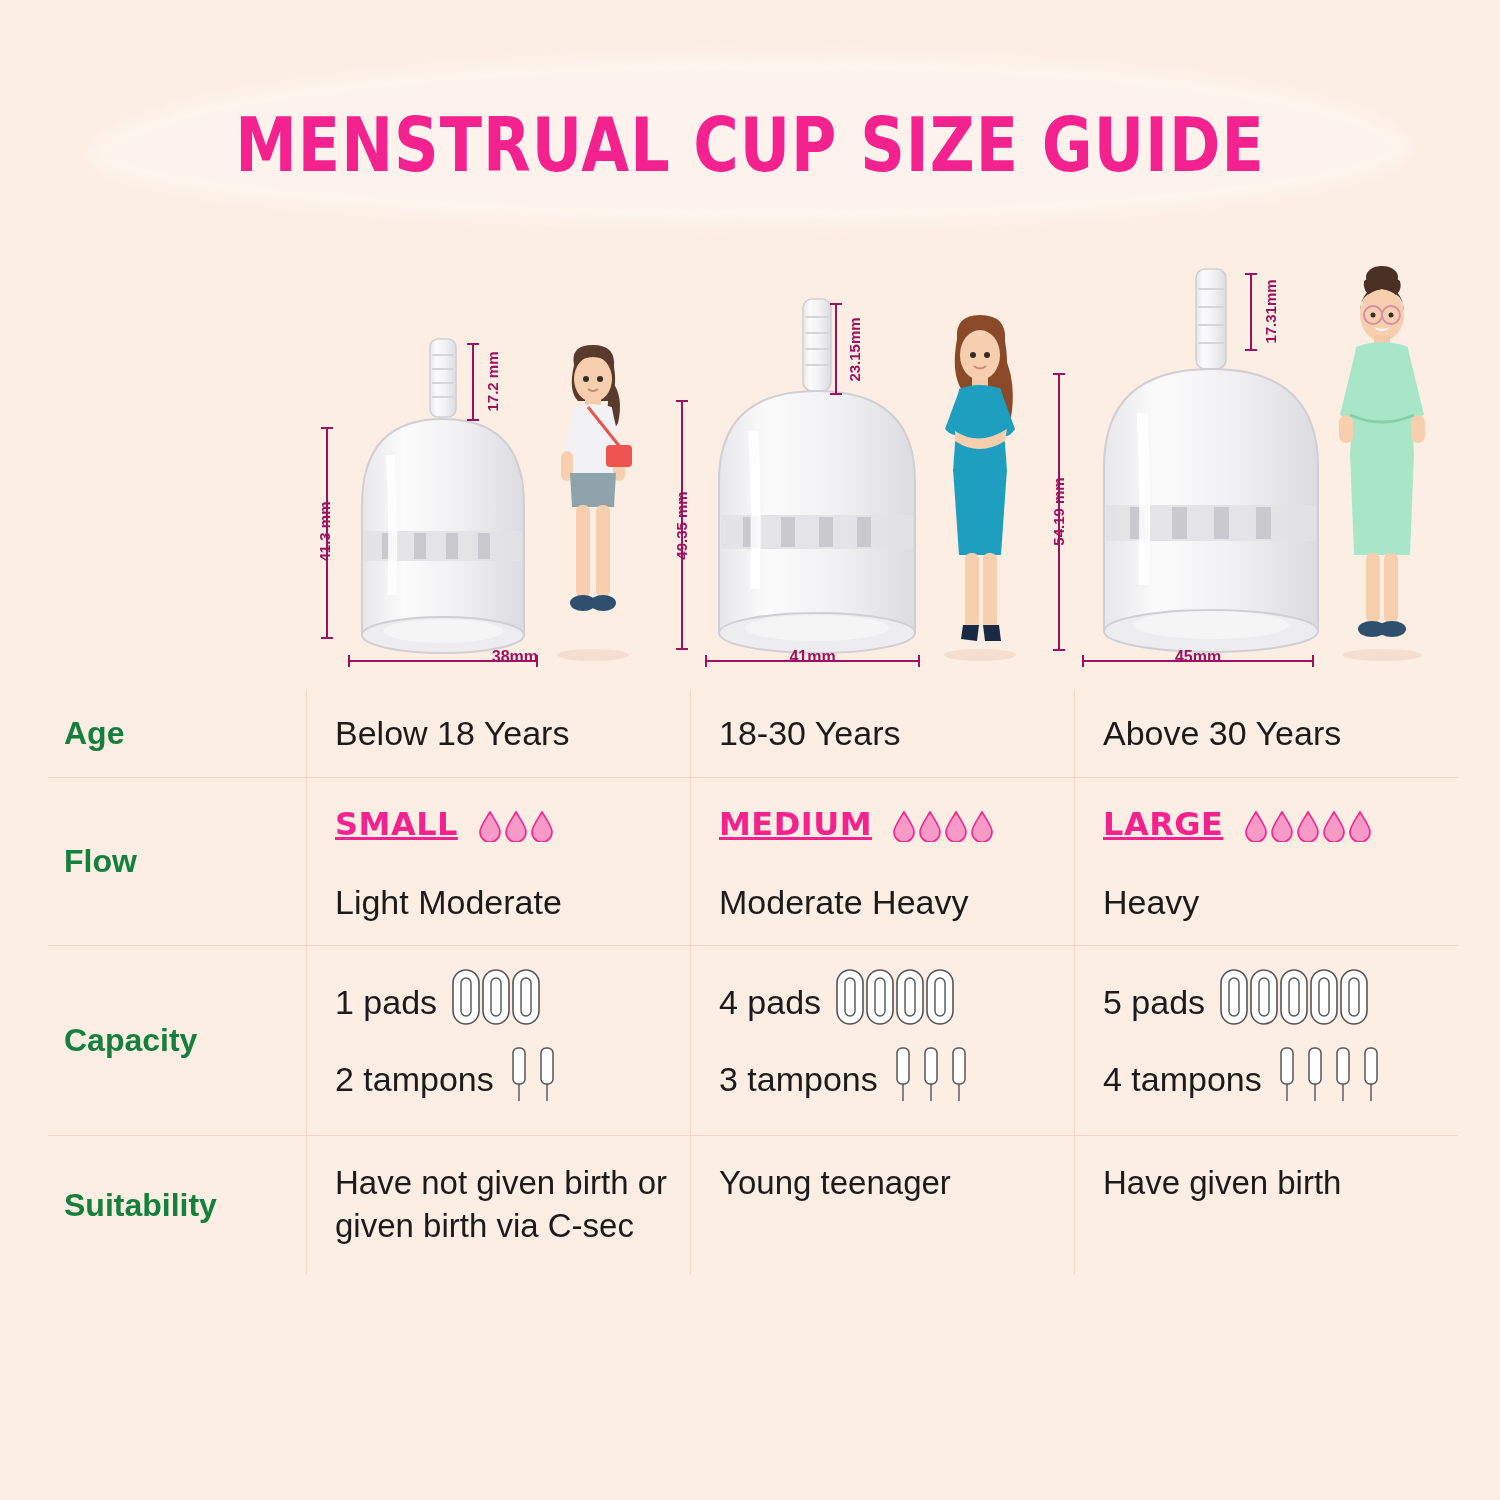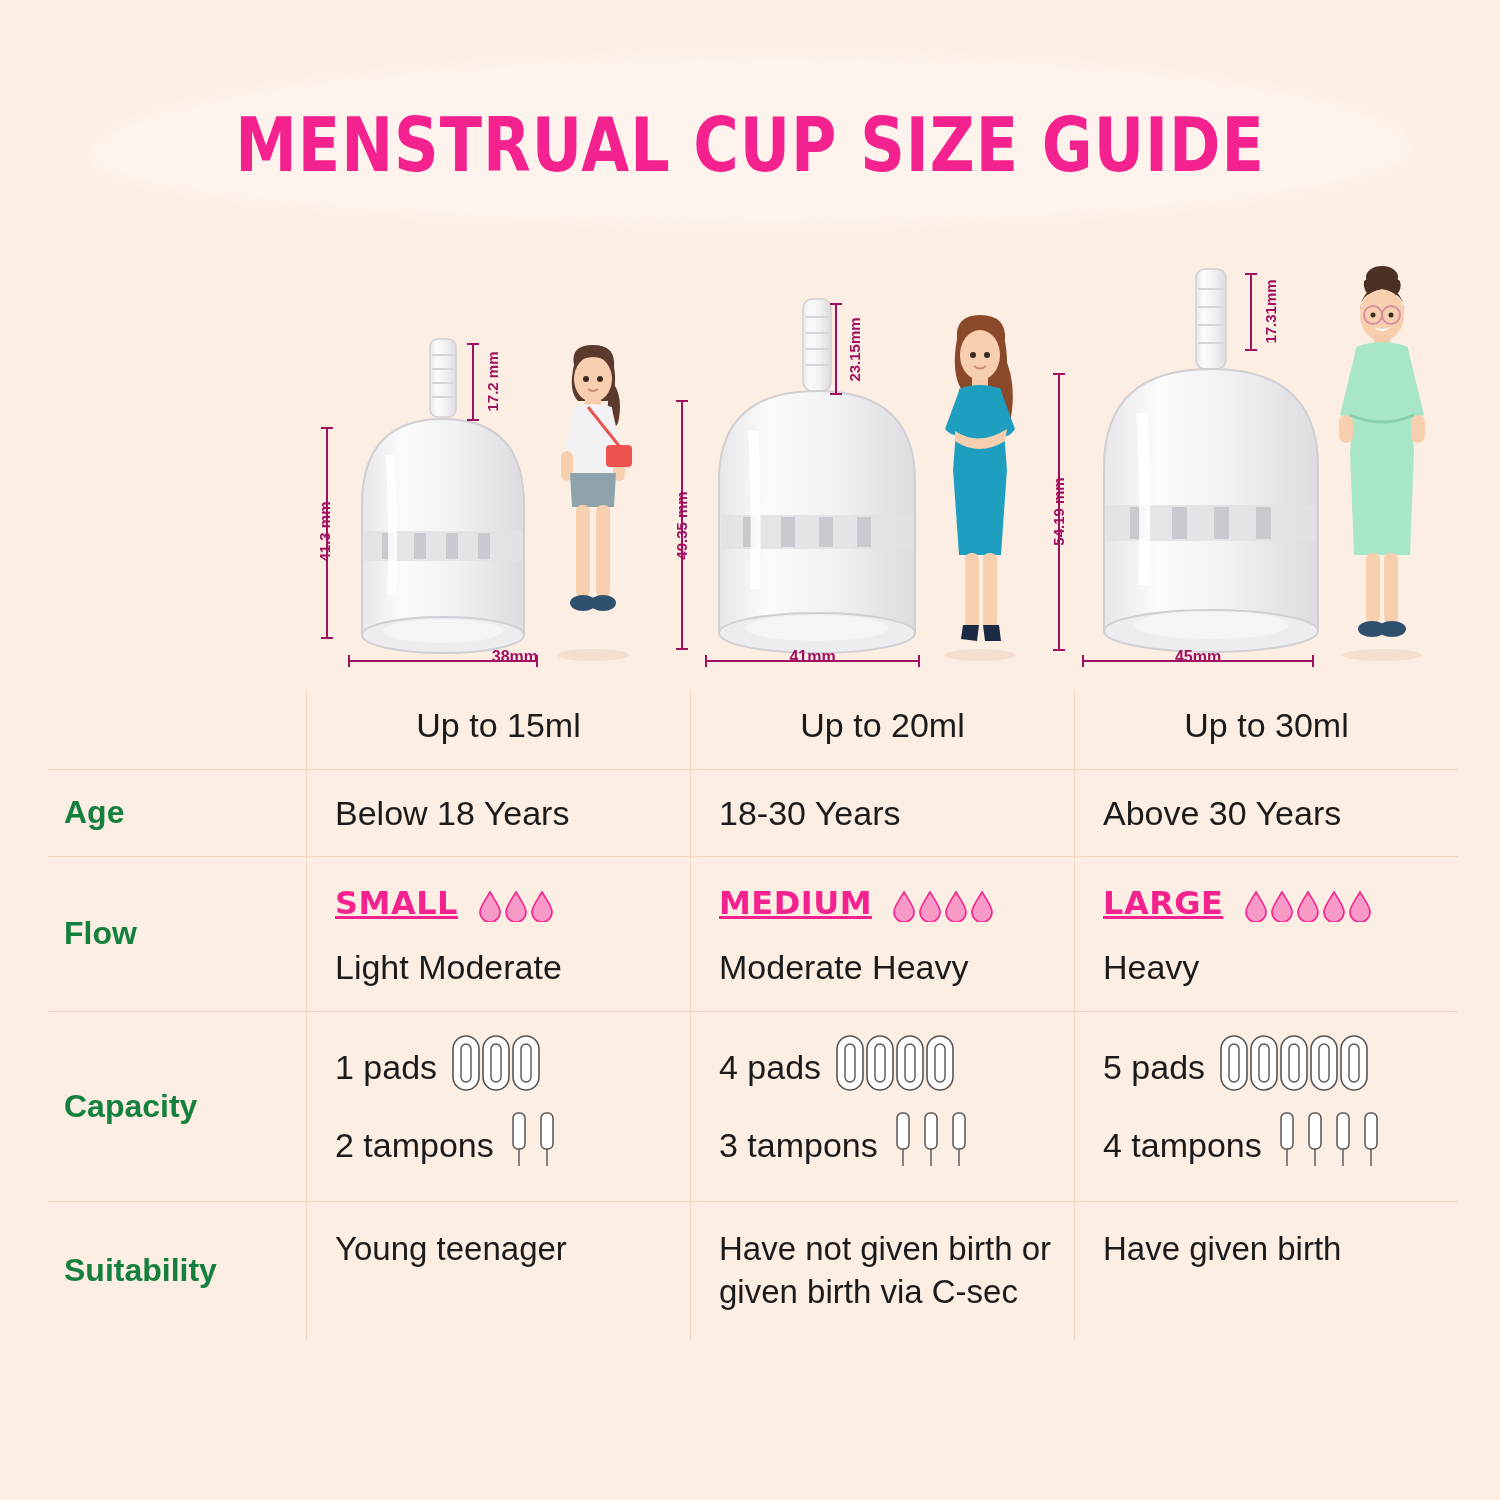--- a/index.html
+++ b/index.html
@@ -150,21 +150,21 @@
     color: #f4228f;
     font-weight: bold;
     font-family: "DejaVu Sans", sans-serif;
     font-size: 32px;
     letter-spacing: .5px;
     display: inline-block;
     vertical-align: middle;
     text-decoration: underline;
   }
   .drops { display: inline-block; vertical-align: middle; margin-left: 10px; }
-  .flow-sub { margin-top: 22px; font-size: 34px; }
+  .flow-sub { margin-top: 36px; font-size: 34px; }
   .cap-line { display: flex; align-items: center; gap: 14px; }
   .cap-line + .cap-line { margin-top: 10px; }
   .suit { font-size: 33px; line-height: 1.3; }
   .row.suitrow { border-bottom: none; }
   .row.suitrow .cell { padding-top: 26px; padding-bottom: 26px; }
 </style>
 </head>
 <body>
 
 <div class="brush"></div>
@@ -354,26 +354,20 @@
       <rect x="54" y="288" width="14" height="70" rx="6" fill="#f8cfae"></rect>
       <rect x="72" y="288" width="14" height="70" rx="6" fill="#f8cfae"></rect>
       <ellipse cx="60" cy="364" rx="14" ry="8" fill="#2f4f6f"></ellipse>
       <ellipse cx="80" cy="364" rx="14" ry="8" fill="#2f4f6f"></ellipse>
     </svg>
   </div>
 </div>
 
 <div class="table">
 
-  <div class="row volrow">
-    <div class="cell-label"></div>
-    <div class="cell">Up to 15ml</div>
-    <div class="cell">Up to 20ml</div>
-    <div class="cell">Up to 30ml</div>
-  </div>
 
   <div class="row">
     <div class="cell-label">Age</div>
     <div class="cell">Below 18 Years</div>
     <div class="cell">18-30 Years</div>
     <div class="cell">Above 30 Years</div>
   </div>
 
   <div class="row">
     <div class="cell-label">Flow</div>
@@ -537,17 +531,17 @@
                 <rect x="5" y="2" width="12" height="36" rx="5" fill="#ffffff" stroke="#555" stroke-width="1.5"></rect>
                 <line x1="11" y1="38" x2="11" y2="55" stroke="#555" stroke-width="1.4"></line>
               </svg>
             </span></span>
       </div>
     </div>
   </div>
 
   <div class="row suitrow">
     <div class="cell-label">Suitability</div>
+    <div class="cell suit">Have not given birth or given birth via C-sec</div>
     <div class="cell suit">Young teenager</div>
-    <div class="cell suit">Have not given birth or given birth via C-sec</div>
     <div class="cell suit">Have given birth</div>
   </div>
 </div>
 
 </body></html>

